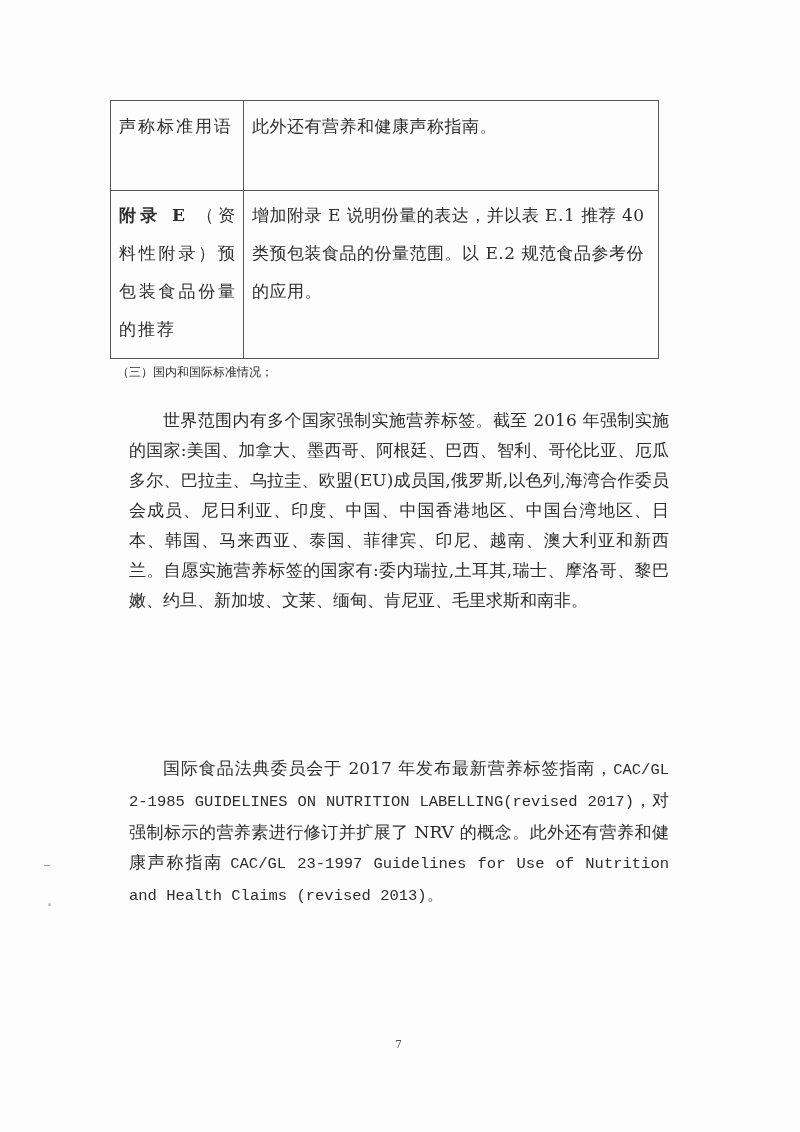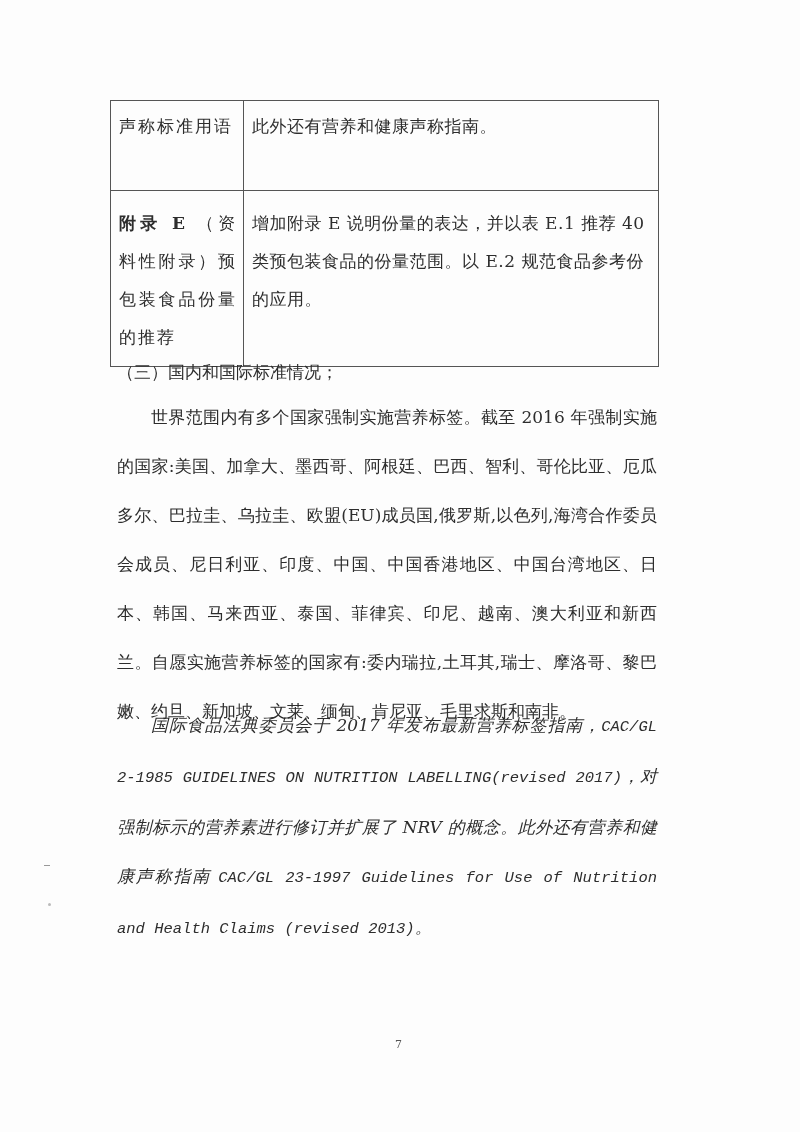--- a/index.html
+++ b/index.html
@@ -34,53 +34,53 @@
       border: 1px solid #555;
       vertical-align: top;
       padding: 0 6px 0 8px;
       font-size: 17px;
       line-height: 38px;
       color: #2d2d2d;
     }
     .summary-table col.c1 { width: 133px; }
     .summary-table col.c2 { width: 415px; }
     .row1 td { height: 83px; padding-top: 6px; }
-    .row2 td { height: 162px; padding-top: 13px; }
+    .row2 td { height: 162px; padding-top: 5px; }
     .label-cell {
       letter-spacing: 2px;
       text-align: justify;
     }
     .label-cell .bold {
       font-weight: bold;
     }
     .content-cell {
       letter-spacing: 0.5px;
     }
     
     .section-heading {
       position: absolute;
       left: 117px;
       top: 357px;
-      font-size: 17px;
+      font-size: 12px;
       line-height: 30px;
       color: #2d2d2d;
     }
     .para {
       position: absolute;
       left: 117px;
       width: 540px;
       font-size: 17px;
-      line-height: 49px;
+      line-height: 30px;
       color: #2d2d2d;
       text-align: justify;
       text-indent: 34px;
-      margin: 0;
+      margin: 12px;
     }
     .para1 { top: 393px; }
-    .para2 { top: 701px; font-style: italic; }
+    .para2 { top: 741px; }
     .mono {
       font-family: "Liberation Mono", "DejaVu Sans Mono", monospace;
       font-size: 15.5px;
     }
     .page-number {
       position: absolute;
       left: 395px;
       top: 1038px;
       font-size: 11px;
       color: #555;

